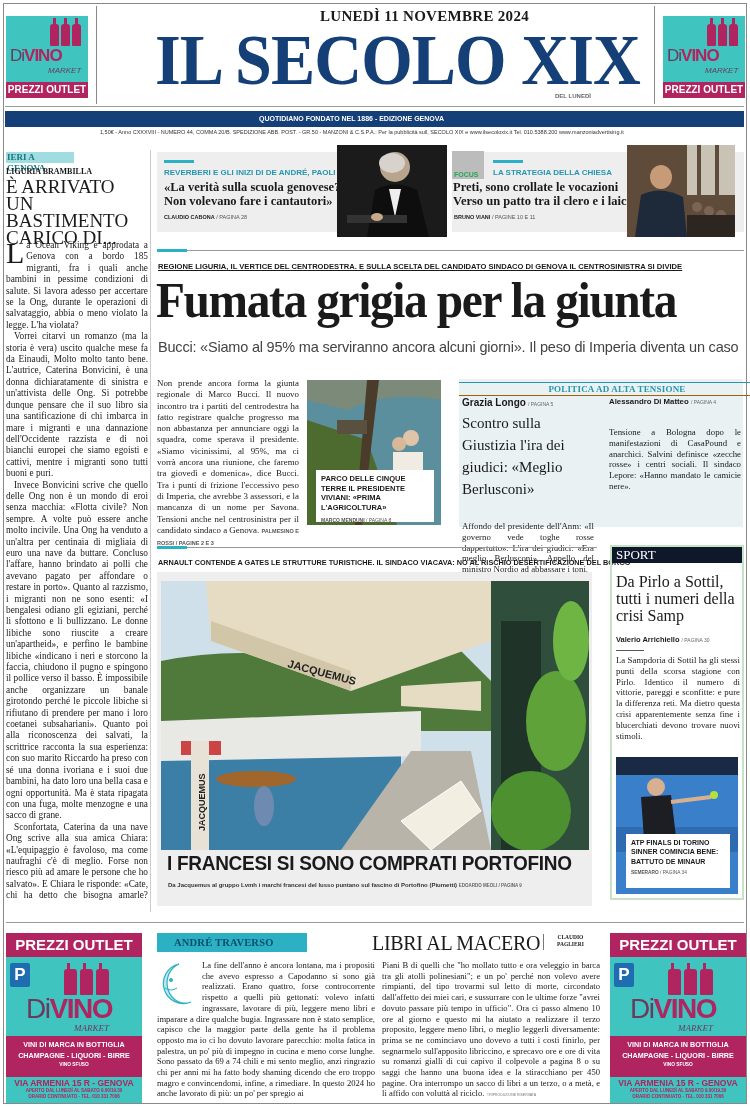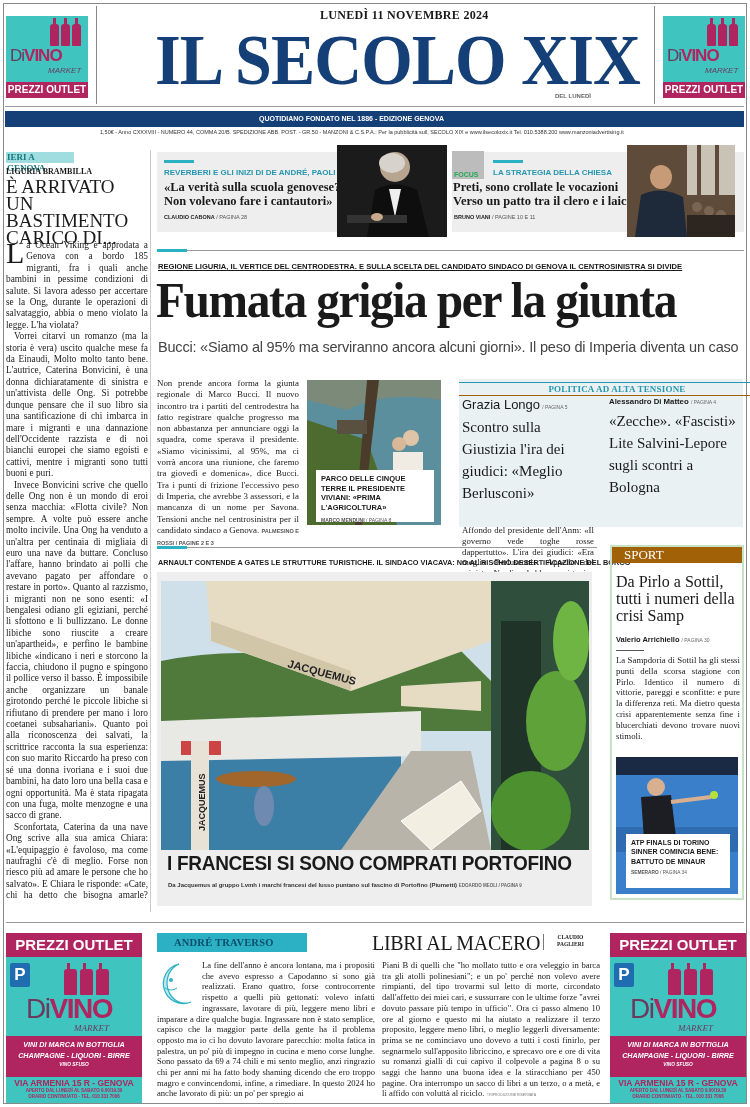--- a/index.html
+++ b/index.html
@@ -14,21 +14,21 @@
 .ad-small .bottles { position: absolute; left: 44px; top: 8px; display: flex; gap: 2px; }
 .bottle { width: 9px; height: 22px; background: #b0245f; border-radius: 3px 3px 1px 1px; position: relative; }
 .bottle::before { content: ""; position: absolute; left: 3px; top: -6px; width: 3px; height: 7px; background: #b0245f; }
 .ad-small .brand { position: absolute; left: 4px; top: 30px; font-size: 17px; color: #b0245f; font-weight: bold; letter-spacing: -1px; }
 .ad-small .brand .di { color: #6b3a5d; font-weight: normal; }
 .ad-small .market { position: absolute; left: 42px; top: 50px; font-size: 8px; color: #6b3a5d; font-style: italic; }
 .ad-small .outlet { position: absolute; left: 0; bottom: 0; width: 82px; height: 16px; background: #b0245f; color: #fff; font-size: 10px; font-weight: bold; text-align: center; line-height: 16px; }
 
 .vline { background: #888; width: 1px; }
 .masthead-title { left: 155px; top: 24px; width: 440px; height: 72px; font-family: "Liberation Serif", serif; font-weight: bold; font-size: 72px; color: #153f77; letter-spacing: -1px; line-height: 72px; transform: scaleX(0.92); transform-origin: left top; white-space: nowrap; }
-.date { left: 320px; top: 8px; font-size: 12px; font-weight: bold; letter-spacing: 0.3px; }
+.date { left: 320px; top: 8px; font-size: 15px; font-weight: bold; letter-spacing: 0.3px; }
 .del-lunedi { left: 555px; top: 93px; font-size: 6px; color: #666; font-weight: bold; }
 .blue-bar { left: 5px; top: 111px; width: 739px; height: 16px; background: #153f77; color: #fff; font-size: 7px; font-weight: bold; text-align: right; padding-right: 300px; line-height: 16px; }
 .info-line { left: 100px; top: 129px; font-size: 5.5px; color: #333; white-space: nowrap; }
 
 
 .kicker-box { left: 6px; top: 152px; width: 68px; height: 11px; background: #9fdde0; color: #16787f; font-size: 9px; font-weight: bold; line-height: 11px; padding-left: 1px; }
 .author-left { left: 6px; top: 167px; font-size: 8px; font-weight: bold; }
 .left-headline { left: 6px; top: 178px; width: 140px; font-size: 19px; line-height: 17px; text-transform: uppercase; }
 .body-text { font-size: 9.3px; line-height: 11.4px; text-align: justify; hyphens: auto; }
 .left-body { left: 6px; top: 240px; width: 142px; height: 660px; overflow: hidden; }
@@ -69,42 +69,42 @@
 .bar-accent { width: 30px; height: 3px; background: #2cb1c4; }
 .porto-kicker { left: 158px; top: 558px; font-size: 7.3px; font-weight: bold; white-space: nowrap; }
 .porto-box { left: 157px; top: 572px; width: 435px; height: 334px; background: #eee; }
 .porto-photo { left: 161px; top: 581px; width: 428px; height: 269px; }
 .porto-title { left: 167px; top: 852px; font-size: 20px; font-weight: bold; white-space: nowrap; letter-spacing: -0.3px; transform: scaleX(0.95); transform-origin: left top; }
 .porto-sub { left: 168px; top: 882px; font-size: 6px; font-weight: bold; color: #333; white-space: nowrap; }
 .porto-sub span { color: #666; font-size: 4.5px; }
 
 
 .sport-box { left: 610px; top: 545px; width: 134px; height: 355px; border: 2px solid #c7e3c5; }
-.sport-head { left: 612px; top: 547px; width: 130px; height: 16px; background: #a16207; color: #fff; font-size: 13px; padding-left: 12px; line-height: 16px; }
+.sport-head { left: 612px; top: 547px; width: 130px; height: 16px; background: #0f172a; color: #fff; font-size: 13px; padding-left: 4px; line-height: 16px; }
 .sport-title { left: 616px; top: 573px; font-size: 16px; line-height: 17px; width: 125px; }
 .sport-author { left: 616px; top: 635px; font-size: 7.5px; font-weight: bold; }
 .sport-author span { font-size: 5px; color: #666; font-weight: normal; }
 .sport-rule { left: 616px; top: 650px; width: 28px; height: 1px; background: #555; }
 .sport-body { left: 616px; top: 655px; width: 124px; font-size: 8.8px; line-height: 10.8px; text-align: justify; }
 .atp-photo { left: 616px; top: 757px; width: 122px; height: 137px; }
 .atp-caption { left: 626px; top: 834px; width: 104px; height: 54px; background: #fff; padding: 4px 5px; }
 .atp-title { font-size: 7px; font-weight: bold; line-height: 9.3px; }
 .atp-author { font-size: 4.8px; color: #555; margin-top: 4px; }
 
 
 .hr { background: #999; height: 1px; }
 .ad-big { width: 136px; height: 170px; background: #3fc4c0; }
 .ad-big .top { height: 24px; background: #b0245f; color: #fff; font-size: 15px; font-weight: bold; text-align: center; line-height: 24px; font-family: "Liberation Sans", sans-serif; }
 .ad-big .p { position: absolute; left: 4px; top: 30px; width: 20px; height: 24px; background: #1f6cb0; color: #fff; font-size: 17px; font-weight: bold; text-align: center; line-height: 24px; border-radius: 2px; font-family: "Liberation Sans", sans-serif; }
 .ad-big .bottles { position: absolute; left: 58px; top: 36px; display: flex; gap: 3px; }
 .ad-big .bottle { width: 13px; height: 26px; }
 .ad-big .brand { position: absolute; left: 20px; top: 62px; font-size: 28px; color: #b0245f; font-weight: bold; letter-spacing: -1.5px; line-height: 28px; font-family: "Liberation Sans", sans-serif; }
 .ad-big .brand .di { color: #6b3a5d; font-weight: normal; }
 .ad-big .market { position: absolute; left: 68px; top: 90px; font-size: 9px; color: #6b3a5d; font-style: italic; font-family: "Liberation Serif", serif; }
-.ad-big .mid { position: absolute; left: 0; top: 103px; width: 136px; height: 41px; background: #b0245f; color: #fff; text-align: center; font-family: "Liberation Sans", sans-serif; font-weight: bold; padding-top: 3px; font-style: italic; }
+.ad-big .mid { position: absolute; left: 0; top: 103px; width: 136px; height: 41px; background: #b0245f; color: #fff; text-align: center; font-family: "Liberation Sans", sans-serif; font-weight: bold; padding-top: 3px; }
 .ad-big .mid .l1 { font-size: 7.2px; line-height: 11px; }
 .ad-big .mid .l2 { font-size: 4.8px; line-height: 8px; }
 .ad-big .foot { position: absolute; left: 0; top: 146px; width: 136px; text-align: center; color: #b0245f; font-family: "Liberation Sans", sans-serif; font-weight: bold; }
 .ad-big .foot .a1 { font-size: 8.5px; line-height: 9px; }
 .ad-big .foot .a2 { font-size: 4.5px; line-height: 6px; }
 
 .lunedi-box { left: 157px; top: 933px; width: 150px; height: 19px; background: #2cb1c4; color: #0b4d6b; font-size: 10.5px; font-weight: bold; line-height: 19px; padding-left: 17px; letter-spacing: 0.2px; }
 .libri-title { left: 372px; top: 932px; font-size: 20px; letter-spacing: -0.3px; }
 .libri-sep { left: 543px; top: 934px; width: 1px; height: 16px; background: #777; }
 .libri-author { left: 557px; top: 934px; font-size: 5.5px; font-weight: bold; line-height: 7px; text-align: center; }
@@ -224,27 +224,27 @@
     </svg>
 </div>
 <div class="abs cinque-caption sans">
   <div class="cinque-title">PARCO DELLE CINQUE TERRE IL PRESIDENTE VIVIANI: «PRIMA L'AGRICOLTURA»</div>
   <div class="cinque-author"><b>MARCO MENDUNI</b> <span>/ PAGINA 8</span></div>
 </div>
 
 <div class="abs politica"></div>
 <div class="abs politica-head serif">POLITICA AD ALTA TENSIONE</div>
 <div class="abs pol-col" style="left:462px;top:397px;">
-  <div class="pol-author"><span style="font-size:13px;color:#1a1a1a;font-weight:normal;">Grazia Longo</span> <span>/ PAGINA 5</span></div>
+  <div class="pol-author"><span style="font-size:10px;color:#1a1a1a;font-weight:bold;">Grazia Longo</span> <span>/ PAGINA 5</span></div>
   <div class="pol-title serif">Scontro sulla Giustizia l'ira dei giudici: «Meglio Berlusconi»</div>
   <div class="pol-body serif">Affondo del presidente dell'Anm: «Il governo vede toghe rosse dappertutto». L'ira dei giudici: «Era meglio Berlusconi». Appello del ministro Nordio ad abbassare i toni.</div>
 </div>
 <div class="abs pol-col" style="left:609px;top:397px;">
   <div class="pol-author"><span style="font-size:7.8px;color:#1a1a1a;font-weight:bold;">Alessandro Di Matteo</span> <span>/ PAGINA 4</span></div>
-  <div class="pol-title serif">«Zecche». «Fascisti» Lite Salvini-Lepore sugli scontri a Bologna</div>
+  <div class="pol-body serif">Tensione a Bologna dopo le manifestazioni di CasaPound e anarchici. Salvini definisce «zecche rosse» i centri sociali. Il sindaco Lepore: «Hanno mandato le camicie nere».</div>
 </div>
 
 <div class="abs hr" style="left:157px;top:547px;width:440px;"></div>
 <div class="abs bar-accent" style="left:157px;top:546px;"></div>
 <div class="abs porto-kicker sans">ARNAULT CONTENDE A GATES LE STRUTTURE TURISTICHE. IL SINDACO VIACAVA: NO AL RISCHIO DESERTIFICAZIONE DEL BORGO</div>
 <div class="abs porto-box"></div>
 <div class="abs porto-photo photo">
   <svg width="428" height="269" viewBox="0 0 428 269">
     <rect width="428" height="269" fill="#cfe0ea"></rect>
     <path d="M0 80 Q100 60 200 90 L300 70 L330 100 L330 150 L0 150Z" fill="#4f7a3c"></path>

